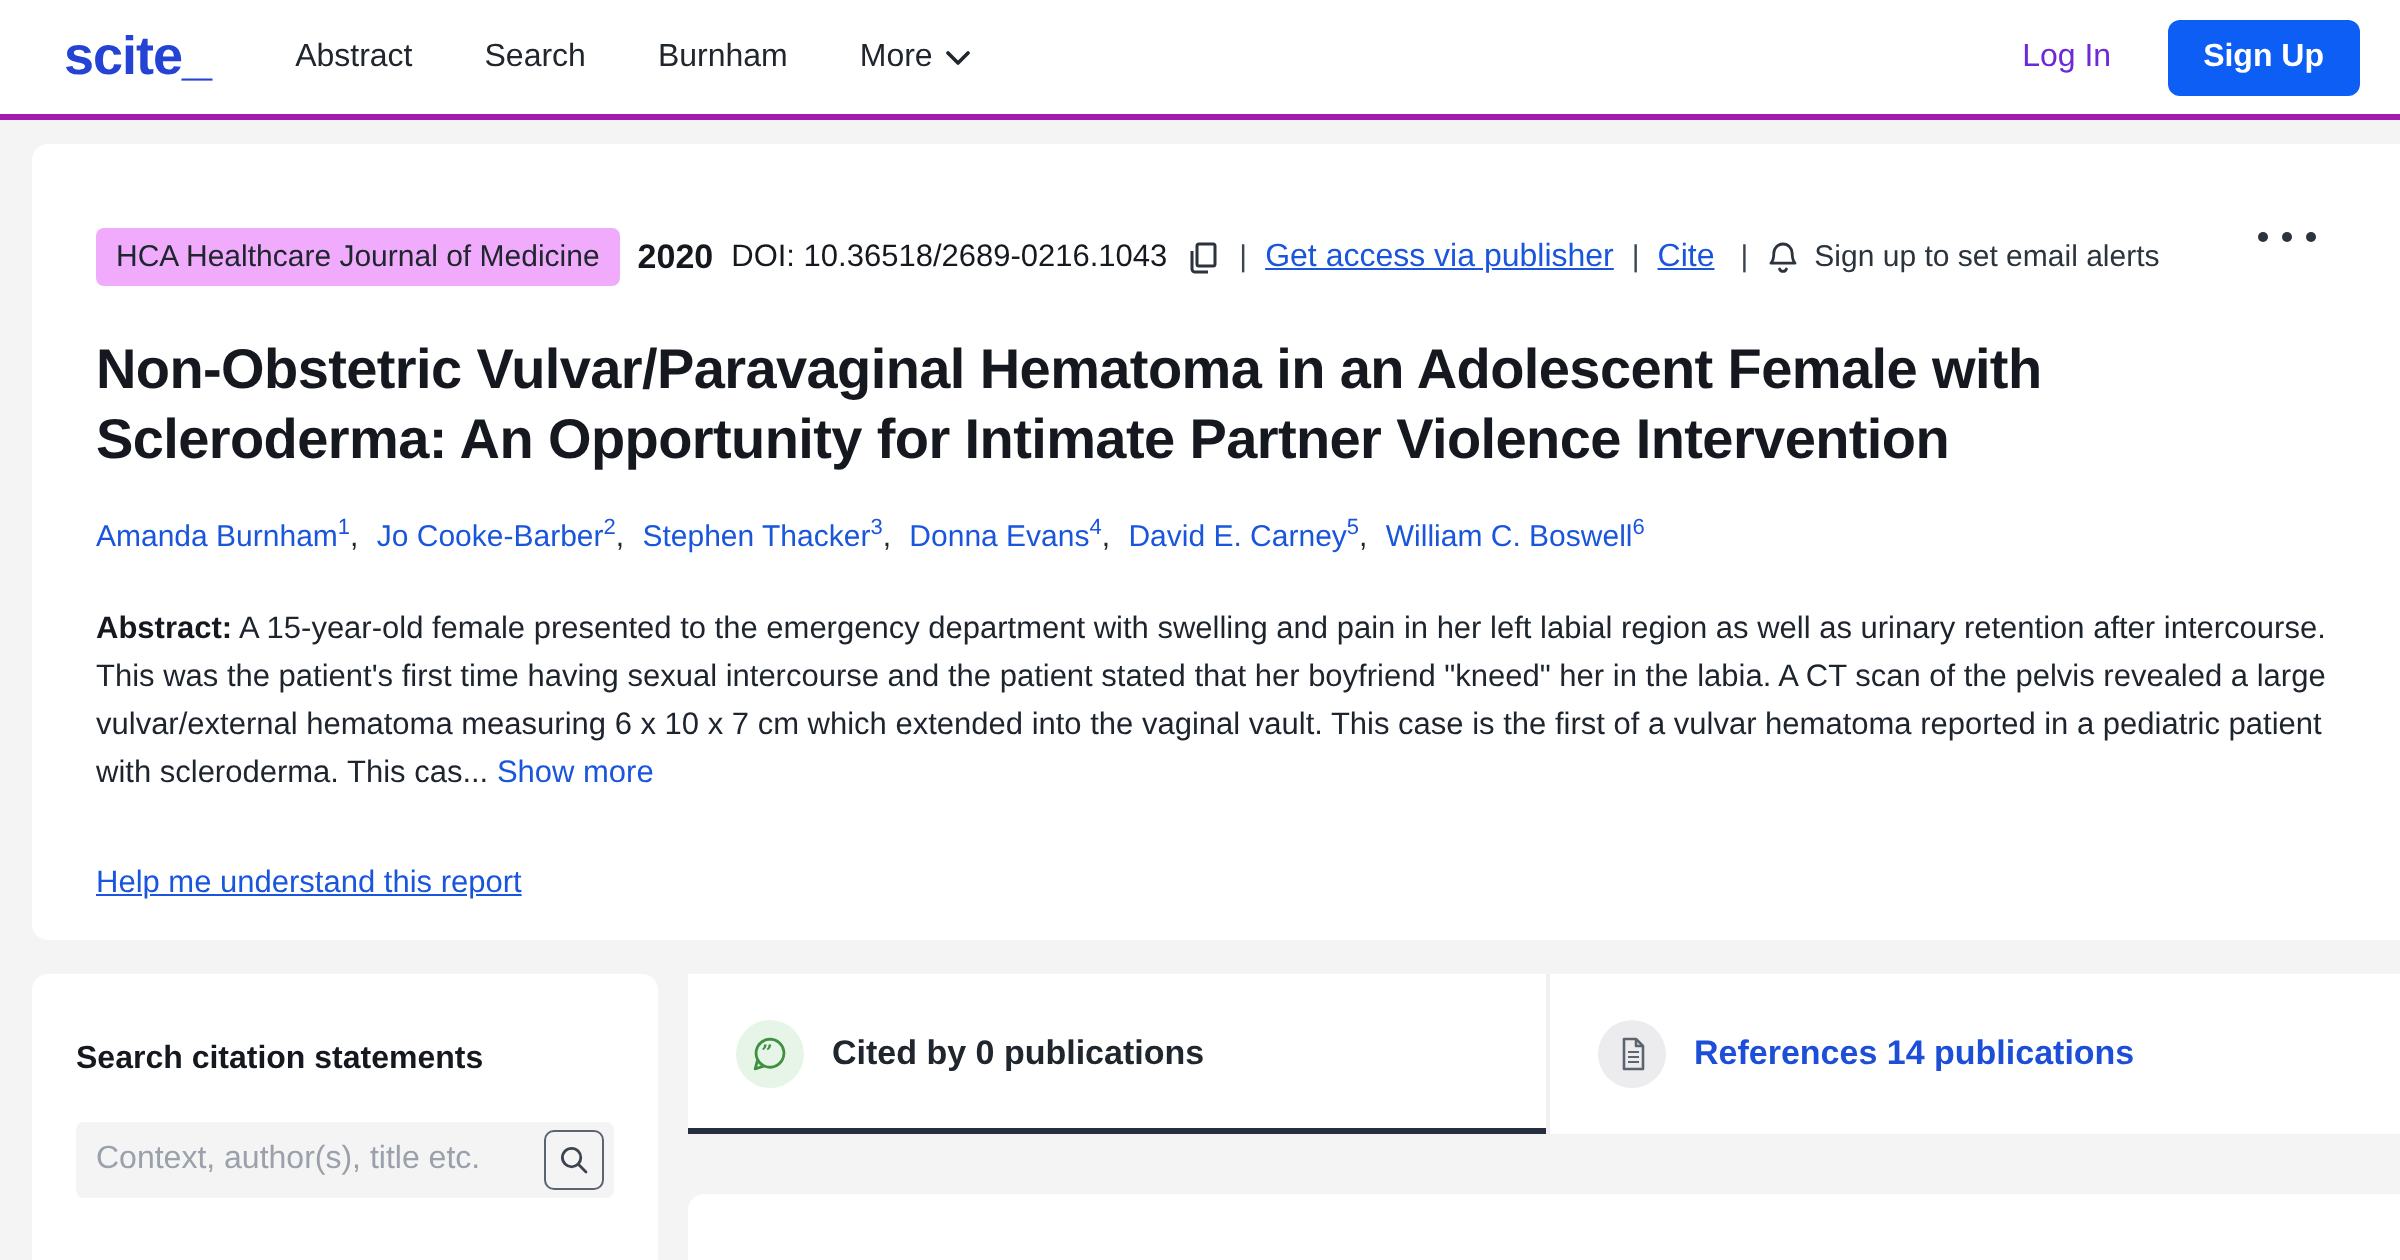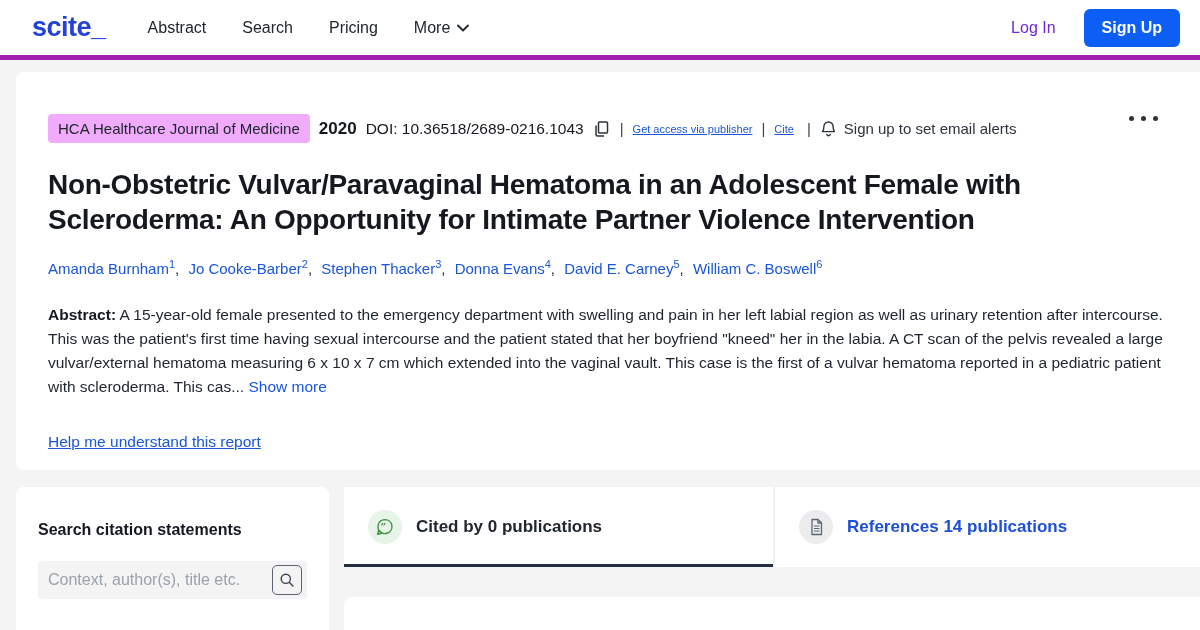--- a/index.html
+++ b/index.html
@@ -7,21 +7,21 @@
   body {
     font-family: "Liberation Sans", "DejaVu Sans", sans-serif;
     background: #f4f4f5;
     color: #1c2430;
     position: relative;
   }
 
   
   .navbar {
     position: absolute; top: 0; left: 0; right: 0; height: 60px;
-    background: #ffffff; border-bottom: 5px solid #a21caf;
+    background: #ffffff; border-bottom: 3px solid #a21caf;
     display: flex; align-items: center; padding: 0 20px;
     z-index: 5;
   }
   .logo {
     font-weight: bold; font-size: 27px; color: #2443d4;
     letter-spacing: -0.5px; margin-left: 12px; cursor: pointer;
   }
   .nav-links { display: flex; align-items: center; margin-left: 42px; gap: 36px; }
   .nav-link { font-size: 16px; color: #20262e; cursor: pointer; display: flex; align-items: center; gap: 7px; }
   .nav-right { margin-left: auto; display: flex; align-items: center; gap: 28px; }
@@ -41,21 +41,21 @@
   .card-inner { padding: 42px 42px 0 32px; position: relative; }
 
   .meta-row { display: flex; align-items: center; gap: 9px; flex-wrap: nowrap; }
   .journal-badge {
     background: #f0abfc; border-radius: 4px; padding: 6px 10px;
     font-size: 15px; color: #20262e; white-space: nowrap;
   }
   .meta-year { font-weight: bold; font-size: 17px; color: #15191f; }
   .meta-doi { font-size: 15.5px; color: #15191f; white-space: nowrap; }
   .meta-sep { color: #3c4450; font-size: 15px; }
-  .meta-link { color: #1a56db; font-size: 11px; text-decoration: underline; cursor: pointer; white-space: nowrap; }
+  .meta-link { color: #1a56db; font-size: 16px; text-decoration: underline; cursor: pointer; white-space: nowrap; }
   .icon-btn { display: inline-flex; align-items: center; cursor: pointer; }
   .alerts { display: flex; align-items: center; gap: 7px; font-size: 15px; color: #2b333d; cursor: pointer; white-space: nowrap; }
 
   .dots-menu {
     position: absolute; right: 46px; top: 38px;
     display: flex; gap: 7px; cursor: pointer; padding: 6px;
   }
   .dots-menu i { width: 5px; height: 5px; border-radius: 50%; background: #2b333d; display: block; }
 
   .paper-title {
@@ -136,21 +136,21 @@
 <header class="navbar">
   <div class="logo">scite_</div>
   <nav class="nav-links">
     <span class="nav-link">
         <span>Abstract</span>
       </span>
     <span class="nav-link">
         <span>Search</span>
       </span>
     <span class="nav-link">
-        <span>Pricing</span>
+        <span>Burnham</span>
       </span>
     <span class="nav-link">
       <span>More</span>
       <svg class="chev" viewBox="0 0 12 8">
           <path d="M1 1.5 L6 6.5 L11 1.5" fill="none" stroke="#20262e" stroke-width="1.8" stroke-linecap="round" stroke-linejoin="round"></path>
         </svg>
     </span>
   </nav>
   <div class="nav-right">
     <span class="login-link">Log In</span>

